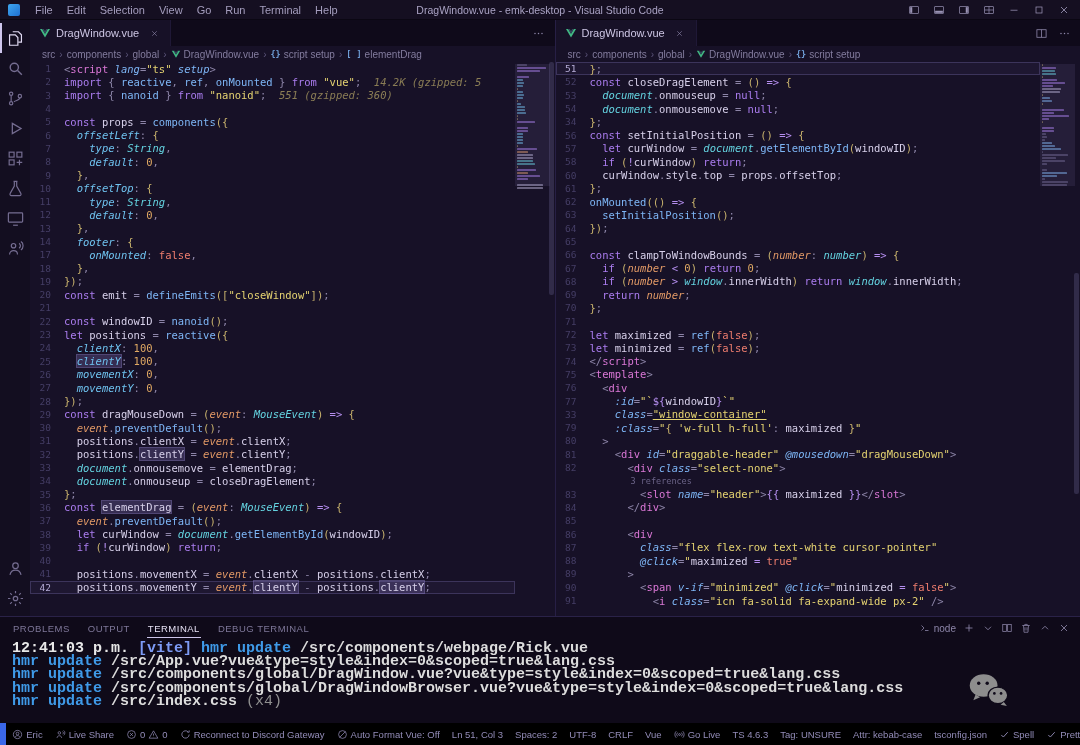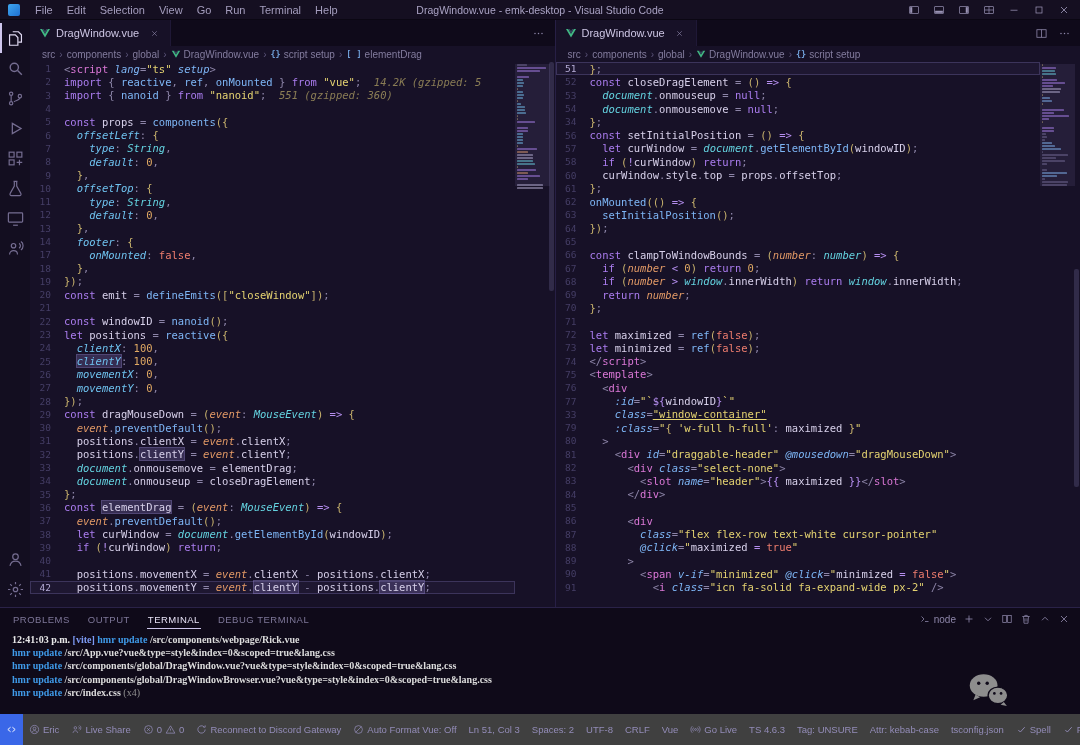--- a/index.html
+++ b/index.html
@@ -79,35 +79,35 @@
   .vthumb{position:absolute;left:1px;right:1px;background:rgba(120,112,160,.28);border-radius:2px}
 
   
   #panel{height:107px;flex:none;background:#0f0a19;border-top:1px solid #2a2248;position:relative;z-index:2}
   .panel-header{height:22px;display:flex;align-items:center;padding:0 10px 0 12px}
   .panel-tab{font-size:9.5px;letter-spacing:.5px;color:#7e7799;margin-right:16px;padding:5px 1px 3px;border-bottom:1px solid transparent;white-space:nowrap}
   .panel-tab.active{color:#e6e1f4;border-bottom-color:#cdc5ea}
   #panel-actions{margin-left:auto;display:flex;align-items:center;gap:7px;color:#8c85a8;font-size:10px}
   .pa-item{display:inline-flex;align-items:center;gap:3px}
   .pa-item .ic{width:12px;height:12px}
-  #terminal{padding:3px 0 0 12px;font-family:Liberation Serif, serif;font-size:10px;line-height:13.2px}
+  #terminal{padding:3px 0 0 12px;font-family:Liberation Mono, monospace;font-size:15px;line-height:13.2px}
   .t-line{white-space:pre}
   .tk.tw{color:#e8e8e8;font-weight:bold}
   .tk.tb{color:#7d9bf5;font-weight:bold}
   .tk.tc{color:#3f9ae8;font-weight:bold}
   .tk.tp{color:#dcdcdc;font-weight:bold}
   .tk.td{color:#8f8f8f}
 
   
   #watermark{position:absolute;right:70px;bottom:38px;display:flex;align-items:center;gap:10px;color:#8d8d8d;z-index:3}
   .wm-text{font-size:27px;font-weight:bold;font-family:"DejaVu Sans",sans-serif;letter-spacing:2px}
   .wm-icon svg{width:42px;height:34px;display:block}
 
   
-  #statusbar{height:31px;flex:none;background:#404040;display:flex;align-items:center;justify-content:flex-start;font-size:9.5px;color:#938cb8;position:relative;z-index:6}
+  #statusbar{height:22px;flex:none;background:#000000;display:flex;align-items:center;justify-content:center;font-size:9.5px;color:#938cb8;position:relative;z-index:6}
   #status-left,#status-right{display:flex;align-items:center;height:100%}
   .sb-item{display:inline-flex;align-items:center;gap:3px;padding:0 6px;height:100%;white-space:nowrap}
   .sb-item .ic{width:11px;height:11px}
   .sb-remote{background:#3a67e8;color:#fff;padding:0 6px}
   .ic{display:inline-flex}
   .ic svg{width:100%;height:100%}
 </style>
 </head>
 <body>
 
@@ -526,20 +526,21 @@
               <div class="line"><span class="ln">73</span><span class="lc"><span class="tk k">let</span><span class="tk v"> minimized </span><span class="tk p">= </span><span class="tk f">ref</span><span class="tk b">(</span><span class="tk c">false</span><span class="tk b">)</span><span class="tk p">;</span></span></div>
               <div class="line"><span class="ln">74</span><span class="lc"><span class="tk p">&lt;/</span><span class="tk tag">script</span><span class="tk p">&gt;</span></span></div>
               <div class="line"><span class="ln">75</span><span class="lc"><span class="tk p">&lt;</span><span class="tk tag">template</span><span class="tk p">&gt;</span></span></div>
               <div class="line"><span class="ln">76</span><span class="lc"><span class="tk p">  &lt;</span><span class="tk tag">div</span></span></div>
               <div class="line"><span class="ln">77</span><span class="lc"><span class="tk attr">    :id</span><span class="tk p">=</span><span class="tk s">"`</span><span class="tk o">${</span><span class="tk v">windowID</span><span class="tk o">}</span><span class="tk s">`"</span></span></div>
               <div class="line"><span class="ln">33</span><span class="lc"><span class="tk attr">    class</span><span class="tk p">=</span><span class="tk s u">"window-container"</span></span></div>
               <div class="line"><span class="ln">79</span><span class="lc"><span class="tk attr">    :class</span><span class="tk p">=</span><span class="tk s">"</span><span class="tk b">{ </span><span class="tk s">'w-full h-full'</span><span class="tk p">: </span><span class="tk v">maximized</span><span class="tk b"> }</span><span class="tk s">"</span></span></div>
               <div class="line"><span class="ln">80</span><span class="lc"><span class="tk p">  &gt;</span></span></div>
               <div class="line"><span class="ln">81</span><span class="lc"><span class="tk p">    &lt;</span><span class="tk tag">div</span><span class="tk v"> </span><span class="tk attr">id</span><span class="tk p">=</span><span class="tk s">"draggable-header"</span><span class="tk v"> </span><span class="tk attr">@mousedown</span><span class="tk p">=</span><span class="tk s">"dragMouseDown"</span><span class="tk p">&gt;</span></span></div>
               <div class="line"><span class="ln">82</span><span class="lc"><span class="tk p">      &lt;</span><span class="tk tag">div</span><span class="tk v"> </span><span class="tk attr">class</span><span class="tk p">=</span><span class="tk s">"select-none"</span><span class="tk p">&gt;</span></span></div>
+              <div class="line lens"><span class="ln"></span><span class="lc lens-text">        3 references</span></div>
               <div class="line"><span class="ln">83</span><span class="lc"><span class="tk p">        &lt;</span><span class="tk tag">slot</span><span class="tk v"> </span><span class="tk attr">name</span><span class="tk p">=</span><span class="tk s">"header"</span><span class="tk p">&gt;</span><span class="tk o">{{ </span><span class="tk v">maximized</span><span class="tk o"> }}</span><span class="tk p">&lt;/</span><span class="tk tag">slot</span><span class="tk p">&gt;</span></span></div>
               <div class="line"><span class="ln">84</span><span class="lc"><span class="tk p">      &lt;/</span><span class="tk tag">div</span><span class="tk p">&gt;</span></span></div>
               <div class="line"><span class="ln">85</span><span class="lc"></span></div>
               <div class="line"><span class="ln">86</span><span class="lc"><span class="tk p">      &lt;</span><span class="tk tag">div</span></span></div>
               <div class="line"><span class="ln">87</span><span class="lc"><span class="tk attr">        class</span><span class="tk p">=</span><span class="tk s">"flex flex-row text-white cursor-pointer"</span></span></div>
               <div class="line"><span class="ln">88</span><span class="lc"><span class="tk attr">        @click</span><span class="tk p">=</span><span class="tk s">"</span><span class="tk v">maximized</span><span class="tk o"> = </span><span class="tk c">true</span><span class="tk s">"</span></span></div>
               <div class="line"><span class="ln">89</span><span class="lc"><span class="tk p">      &gt;</span></span></div>
               <div class="line"><span class="ln">90</span><span class="lc"><span class="tk p">        &lt;</span><span class="tk tag">span</span><span class="tk v"> </span><span class="tk attr">v-if</span><span class="tk p">=</span><span class="tk s">"minimized"</span><span class="tk v"> </span><span class="tk attr">@click</span><span class="tk p">=</span><span class="tk s">"</span><span class="tk v">minimized</span><span class="tk o"> = </span><span class="tk c">false</span><span class="tk s">"</span><span class="tk p">&gt;</span></span></div>
               <div class="line"><span class="ln">91</span><span class="lc"><span class="tk p">          &lt;</span><span class="tk tag">i</span><span class="tk v"> </span><span class="tk attr">class</span><span class="tk p">=</span><span class="tk s">"icn fa-solid fa-expand-wide px-2"</span><span class="tk p"> /&gt;</span></span></div>
             </div>

